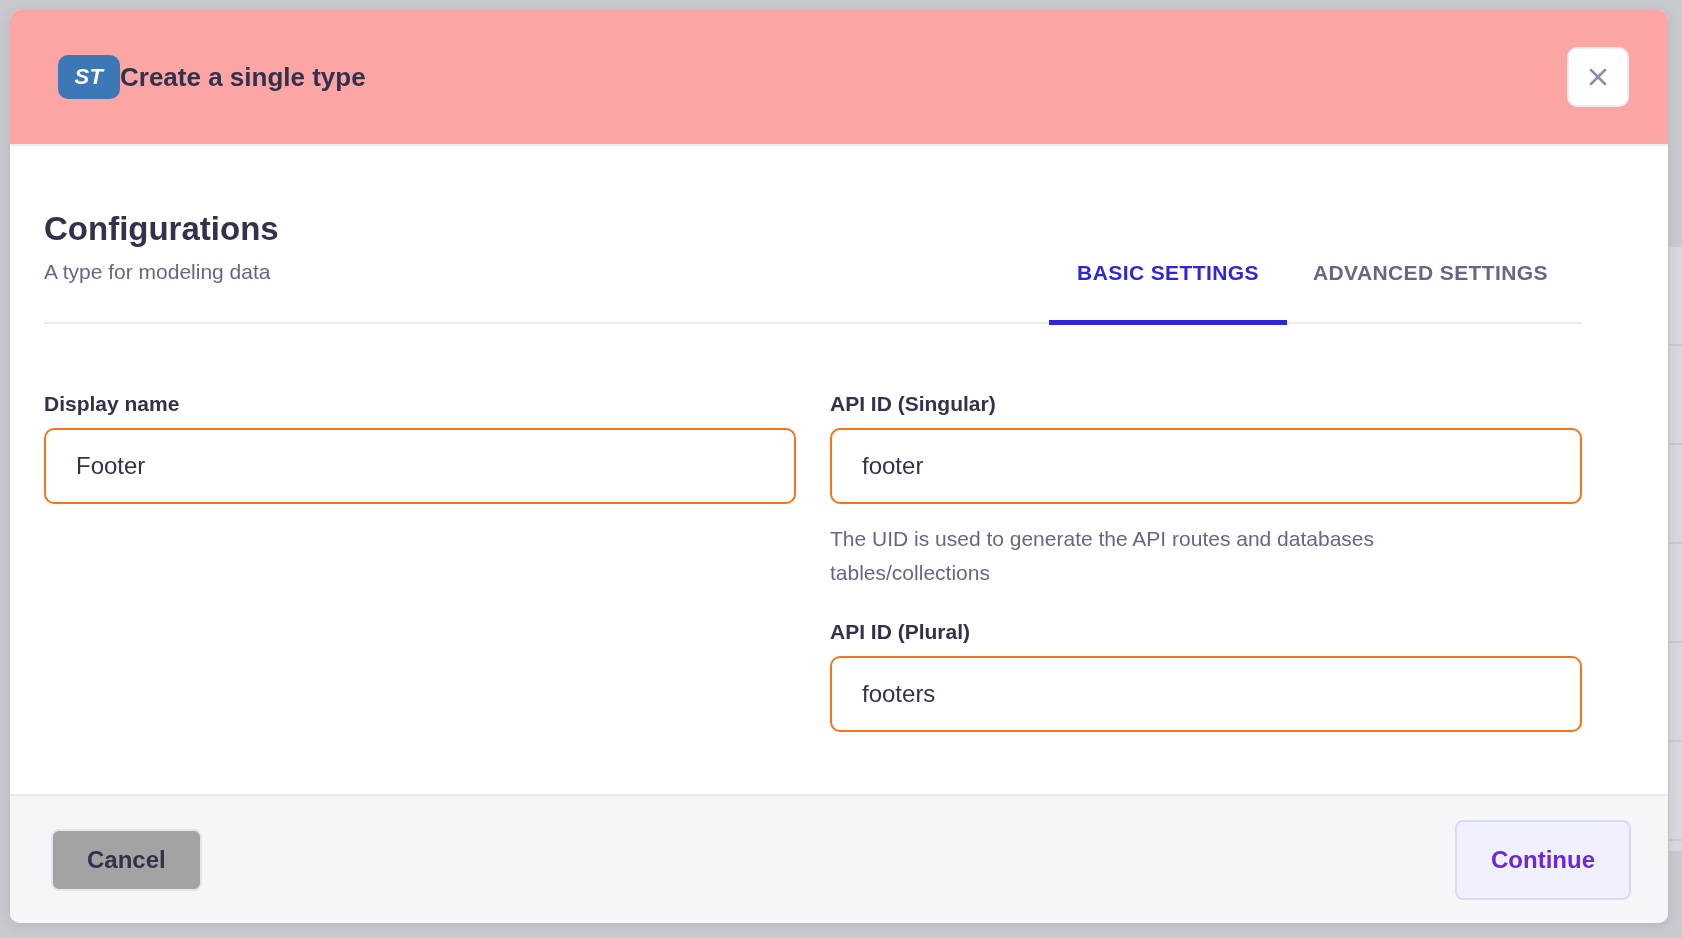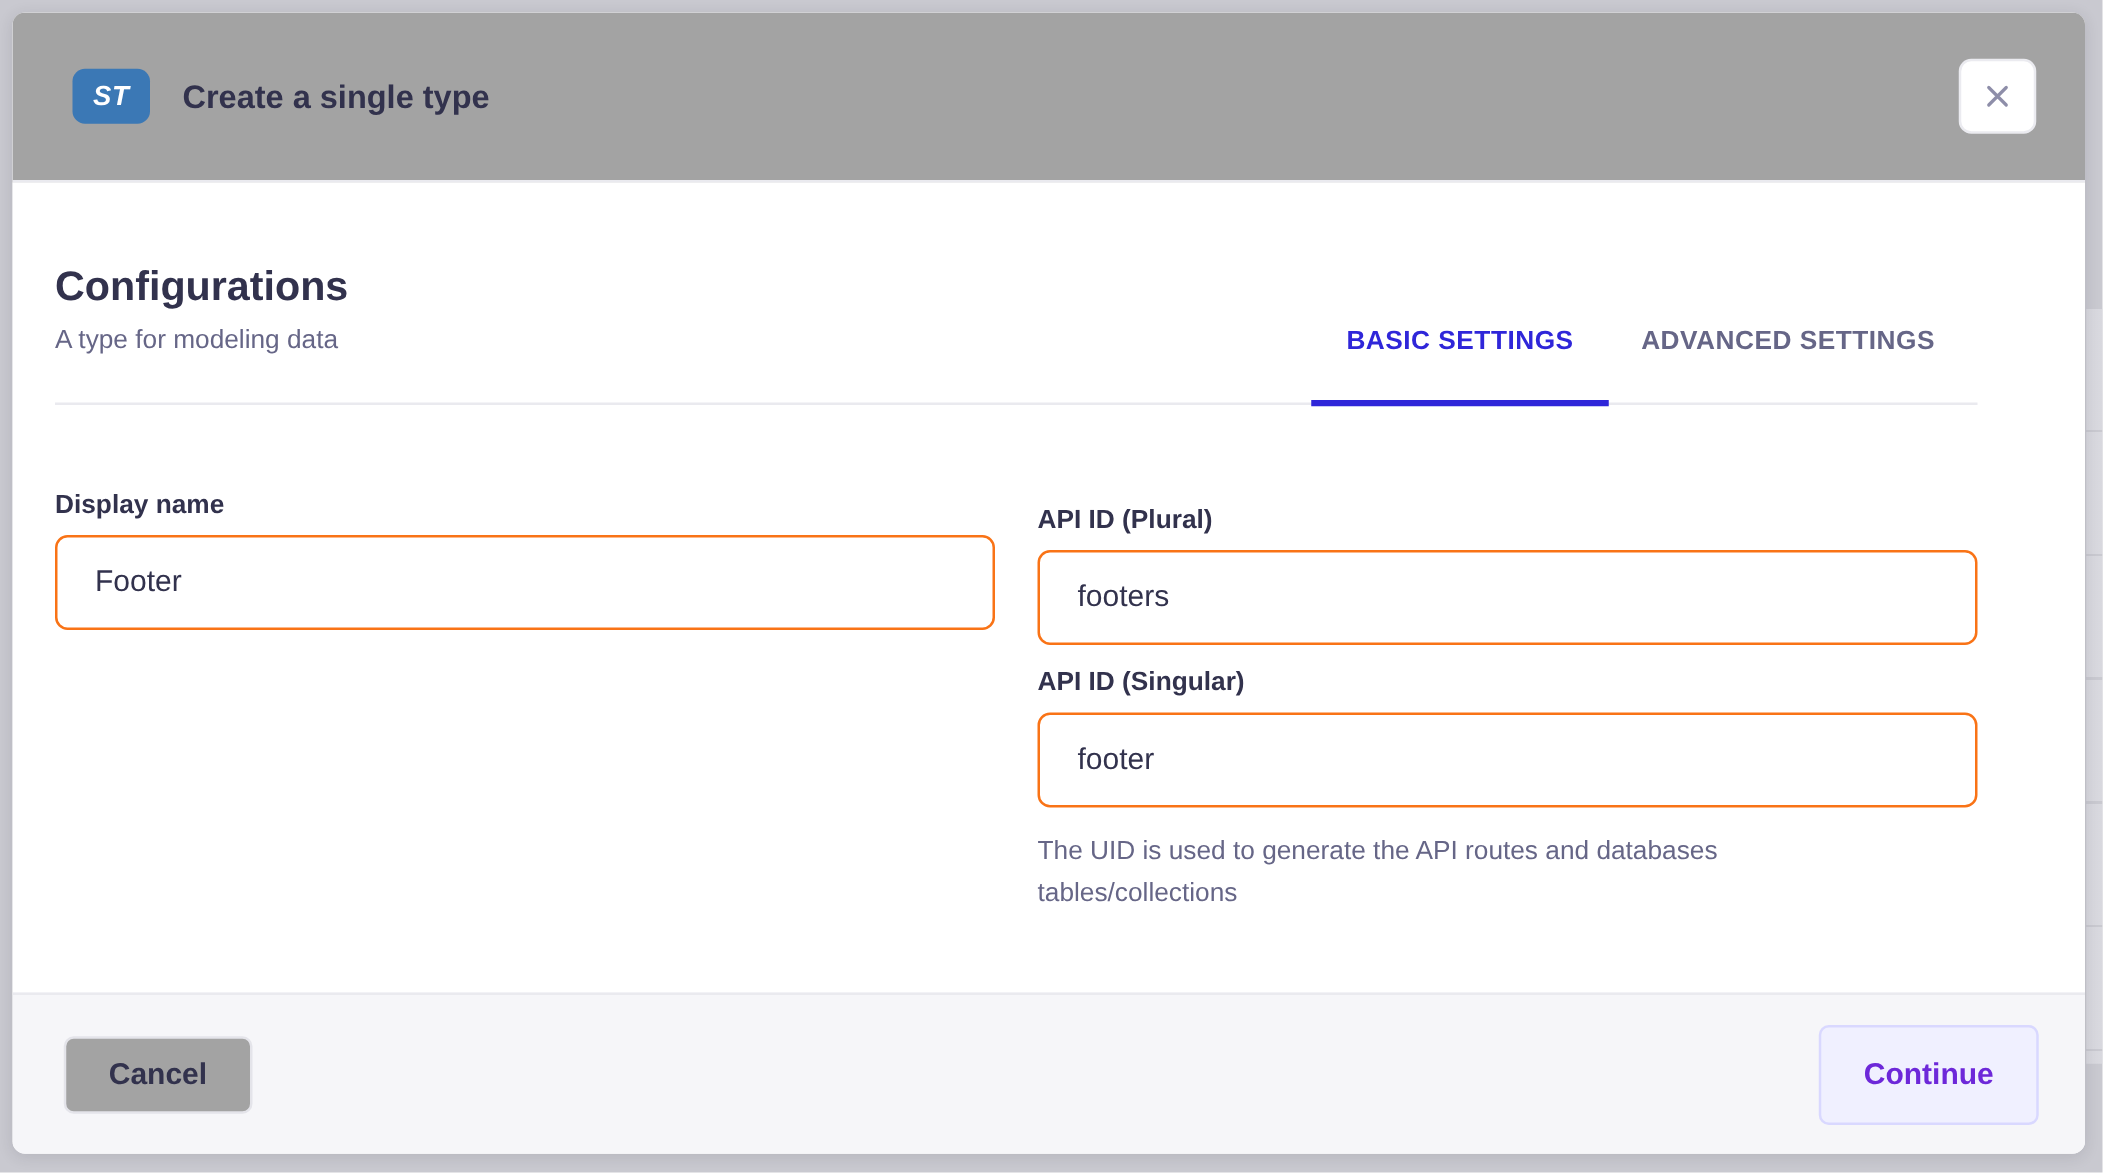--- a/index.html
+++ b/index.html
@@ -21,35 +21,34 @@
     position: absolute; left: 10px; top: 10px;
     width: 1658px; height: 913px;
     background: #ffffff;
     border-radius: 10px;
     display: flex; flex-direction: column;
     box-shadow: 0 2px 12px rgba(33,33,52,.12);
     overflow: hidden;
   }
   .modal-header {
     flex: none; height: 136px;
-    background: #a3a3a3;
+    background: #fca5a5;
     border-bottom: 2px solid #eaeaef;
     display: flex; align-items: center;
     padding: 0 39px 0 48px;
   }
   .badge {
     width: 62px; height: 44px;
     background: #3b78b5;
     border-radius: 10px;
     color: #ffffff;
     font-weight: 700; font-style: italic; font-size: 22px; letter-spacing: .5px;
     display: flex; align-items: center; justify-content: center;
   }
   .modal-title {
-    margin-left: 26px;
     font-size: 26px; font-weight: 700; color: #32324d;
   }
   .close-btn {
     margin-left: auto;
     width: 62px; height: 60px;
     background: #ffffff;
     border: 2px solid #ebebf0;
     border-radius: 10px;
     display: flex; align-items: center; justify-content: center;
     cursor: pointer; padding: 0;
@@ -175,30 +174,30 @@
     <div class="form-grid">
 
       <div class="col-left">
         <div class="field">
           <label class="field-label">Display name</label>
           <input class="text-input" type="text" value="Footer" style="">
         </div>
       </div>
 
       <div class="col-right">
-        <div class="field field-plural">
-          <label class="field-label">API ID (Plural)</label>
-          <input class="text-input" type="text" value="footers" style="">
-        </div>
-
         <div class="field">
           <label class="field-label">API ID (Singular)</label>
           <input class="text-input" type="text" value="footer" style="">
           <div class="hint">The UID is used to generate the API routes and databases tables/collections</div>
         </div>
+
+        <div class="field field-plural">
+          <label class="field-label">API ID (Plural)</label>
+          <input class="text-input" type="text" value="footers" style="">
+        </div>
       </div>
 
     </div>
   </div>
 
   <div class="modal-footer">
     <button class="btn btn-cancel">Cancel</button>
     <button class="btn btn-continue">Continue</button>
   </div>
 

